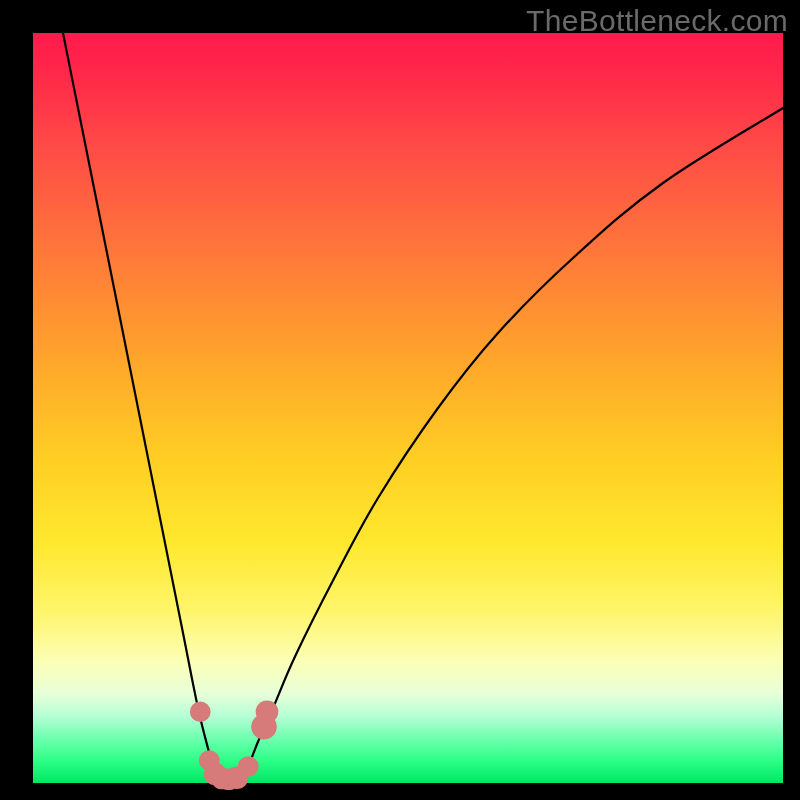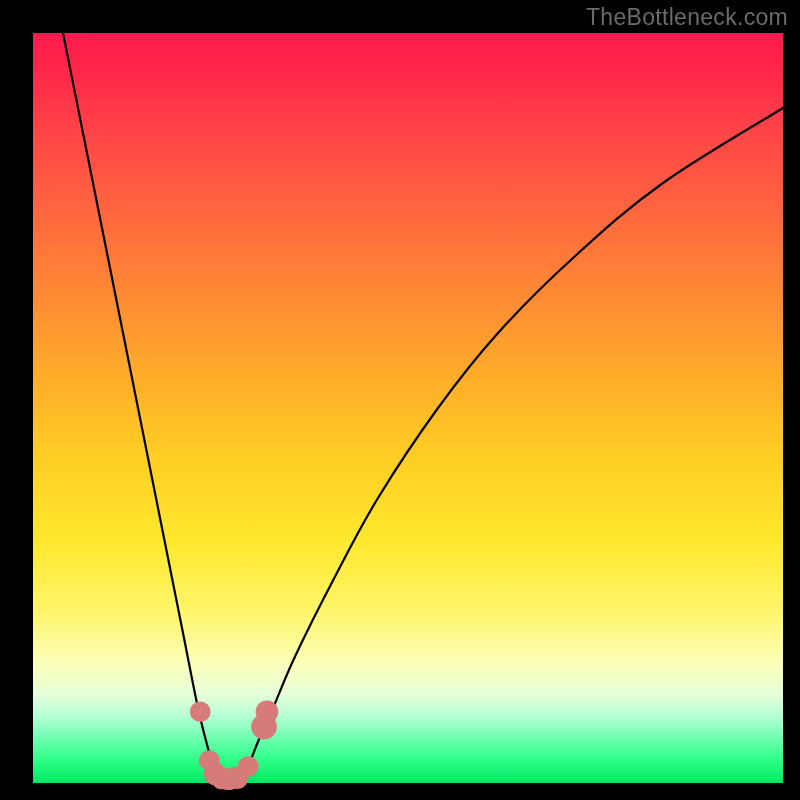--- a/index.html
+++ b/index.html
@@ -42,21 +42,21 @@
       #6fffb0 94%,
       #2dff87 97%,
       #00e763 100%
     );
   }
   .watermark {
     position: absolute;
     top: 4px;
     right: 12px;
     color: #6a6a6a;
-    font-size: 23px;
+    font-size: 30px;
     font-weight: 400;
     letter-spacing: 0.3px;
     user-select: none;
   }
   svg.curve {
     position: absolute;
     left: 0;
     top: 0;
     width: 750px;
     height: 750px;

